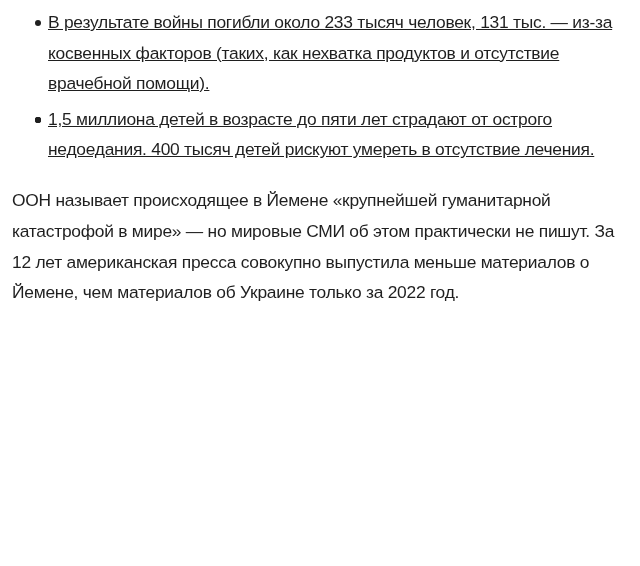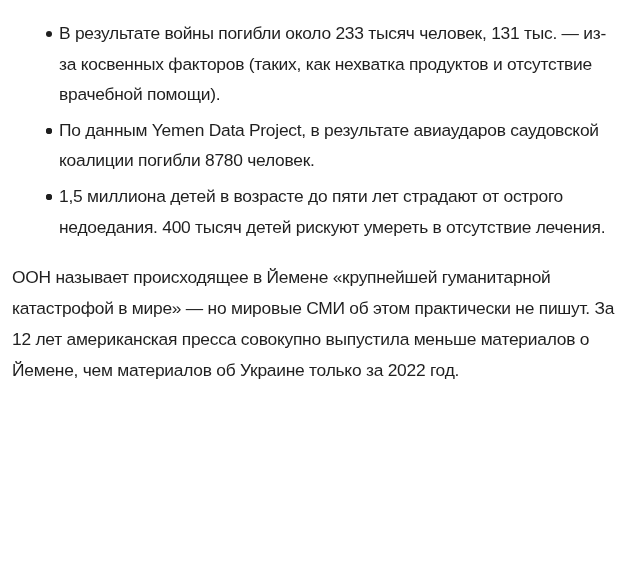--- a/index.html
+++ b/index.html
@@ -7,21 +7,21 @@
     width: 640px; height: 566px; overflow: hidden;
     font-family: "Liberation Sans", sans-serif;
     color: #1f1f1f;
     font-size: 17.4px;
     line-height: 30.6px;
     letter-spacing: -0.25px;
   }
   .article { position: relative; padding: 3px 0 0 0; }
   ul.facts {
     list-style: none;
-    margin: 15px; padding: 0 0 0 44px;
+    margin: 4px; padding: 0 0 0 44px; text-decoration: underline;
   }
   ul.facts li {
     position: relative;
     margin: 0 0 5px 0;
     padding-right: 14px;
   }
   ul.facts li .bullet {
     position: absolute;
     left: -13px; top: 13px;
     width: 6px; height: 6px;
@@ -41,24 +41,20 @@
   <ul class="facts">
     <li>
       <span class="bullet"></span>
       <span>В результате войны погибли около 233 тысяч человек, 131 тыс. — из-за косвенных факторов (таких, как нехватка продуктов и отсутствие врачебной помощи).</span>
     </li>
     <li>
       <span class="bullet"></span>
     </li>
     <li>
       <span class="bullet"></span>
-      <span>По данным Yemen Data Project, в результате авиаударов саудовской коалиции погибли 8780 человек.</span>
-    </li>
-    <li>
-      <span class="bullet"></span>
     </li>
     <li>
       <span class="bullet"></span>
       <span>1,5 миллиона детей в возрасте до пяти лет страдают от острого недоедания. 400 тысяч детей рискуют умереть в отсутствие лечения.</span>
     </li>
   </ul>
   <p class="closing">ООН называет происходящее в Йемене «крупнейшей гуманитарной катастрофой в мире» — но мировые СМИ об этом практически не пишут. За 12 лет американская пресса совокупно выпустила меньше материалов о Йемене, чем материалов об Украине только за 2022 год.</p>
 </div>
 
 </body></html>

